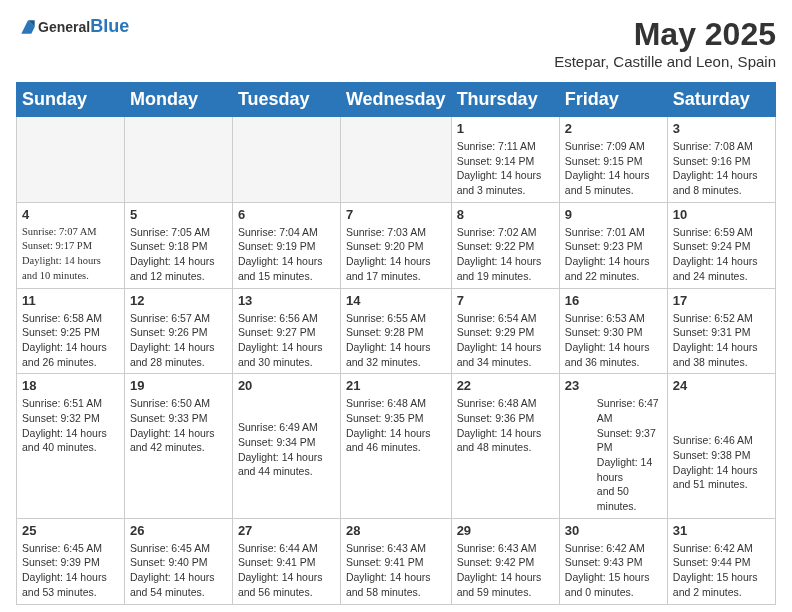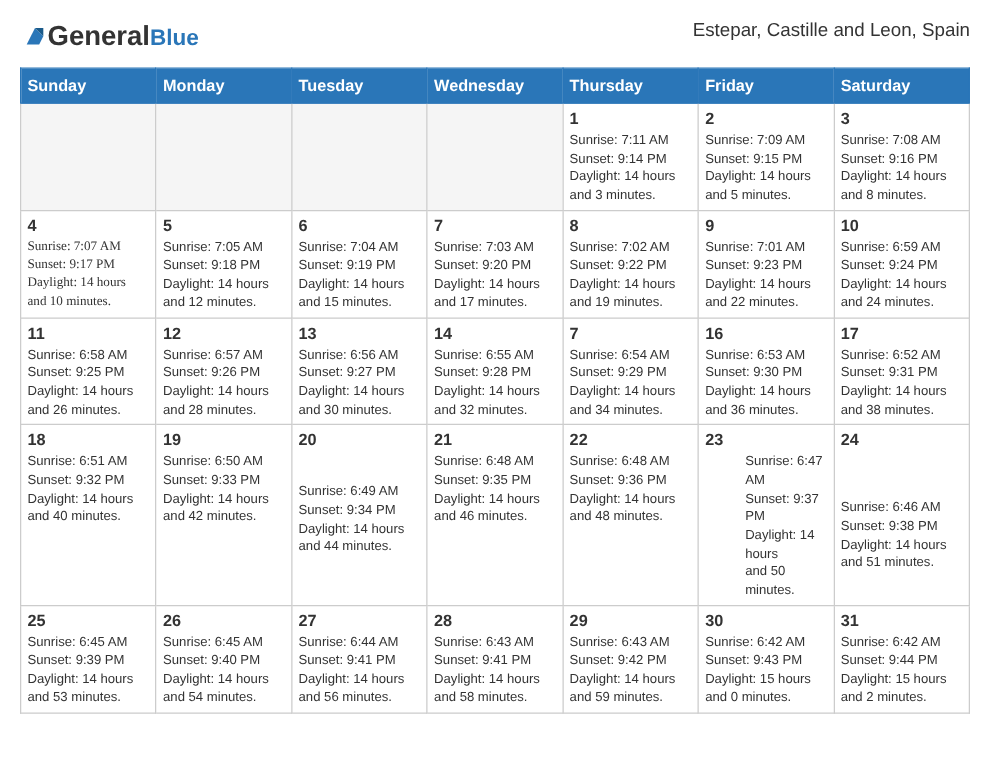--- a/index.html
+++ b/index.html
@@ -40,21 +40,21 @@
     table {
       width: 100%;
       border-collapse: collapse;
       font-size: 11px;
     }
     .day-header {
       background-color: #2a76b8;
       color: #fff;
       text-align: left;
       padding: 6px 5px;
-      font-size: 13px;
+      font-size: 18px;
       font-weight: bold;
       border: 1px solid #2a76b8;
     }
     td {
       border: 1px solid #ccc;
       vertical-align: top;
       padding: 4px 5px;
       width: calc(100% / 7);
       min-height: 80px;
       background: #fff;
@@ -78,24 +78,25 @@
 </head>
 <body>
 
 <div class="header">
   <div class="logo">
     <svg class="logo-icon" viewBox="0 0 30 30" xmlns="http://www.w3.org/2000/svg">
       <polygon points="5,25 15,5 25,15 20,25" fill="#2a76b8"></polygon>
       <polygon points="15,5 25,5 25,15" fill="#1a5a8a"></polygon>
     </svg>
     <div>
-      <span style="font-size:22px;font-weight:bold;color:#333;">General</span><span style="font-size:18px;font-weight:bold;color:#2a76b8;">Blue</span>
+      <span style="font-size:14px;font-weight:bold;color:#333;">General</span><span style="font-size:18px;font-weight:bold;color:#2a76b8;">Blue</span>
     </div>
   </div>
   <div class="title-block">
+    <div class="main-title">May 2025</div>
     <div class="subtitle">Estepar, Castille and Leon, Spain</div>
   </div>
 </div>
 
 <table>
   <thead>
     <tr>
     <th class="day-header">Sunday</th>
         <th class="day-header">Monday</th>
         <th class="day-header">Tuesday</th>

